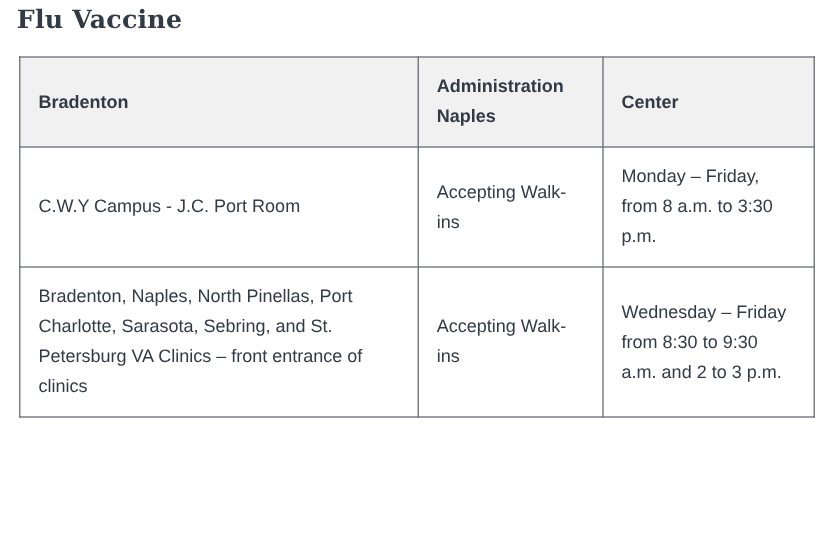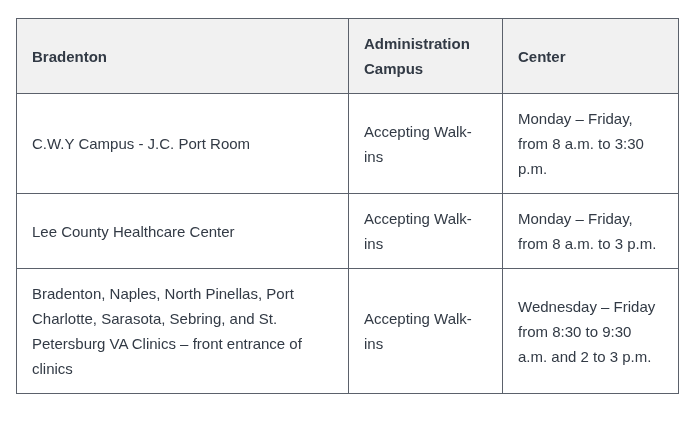--- a/index.html
+++ b/index.html
@@ -51,44 +51,40 @@
   }
   .vaccine-table tbody tr.row-0 { height: 100px; }
   .vaccine-table tbody tr.row-1 { height: 74px; }
   .vaccine-table tbody tr.row-2 { height: 121px; margin-left: 12px; }
 </style>
 </head>
 <body>
 
 <div class="page">
 
+  <h1 class="page-title">Flu Vaccine</h1>
 
   <table class="vaccine-table">
     <colgroup>
       <col class="c1">
       <col class="c2">
       <col class="c3">
     </colgroup>
     <thead>
       <tr>
         <th>Bradenton</th>
-        <th>Administration Campus</th>
+        <th>Administration Naples</th>
         <th>Center</th>
       </tr>
     </thead>
     <tbody>
       <tr class="row-0">
         <td>C.W.Y Campus - J.C. Port Room</td>
         <td>Accepting Walk-ins</td>
         <td>Monday – Friday, from 8 a.m. to 3:30 p.m.</td>
-      </tr>
-      <tr class="row-1">
-        <td>Lee County Healthcare Center</td>
-        <td>Accepting Walk-ins</td>
-        <td>Monday – Friday, from 8 a.m. to 3 p.m.</td>
       </tr>
       <tr class="row-2">
         <td>Bradenton, Naples, North Pinellas, Port Charlotte, Sarasota, Sebring, and St. Petersburg VA Clinics – front entrance of clinics</td>
         <td>Accepting Walk-ins</td>
         <td>Wednesday – Friday from 8:30 to 9:30 a.m. and 2 to 3 p.m.</td>
       </tr>
     </tbody>
   </table>
 
 </div>

